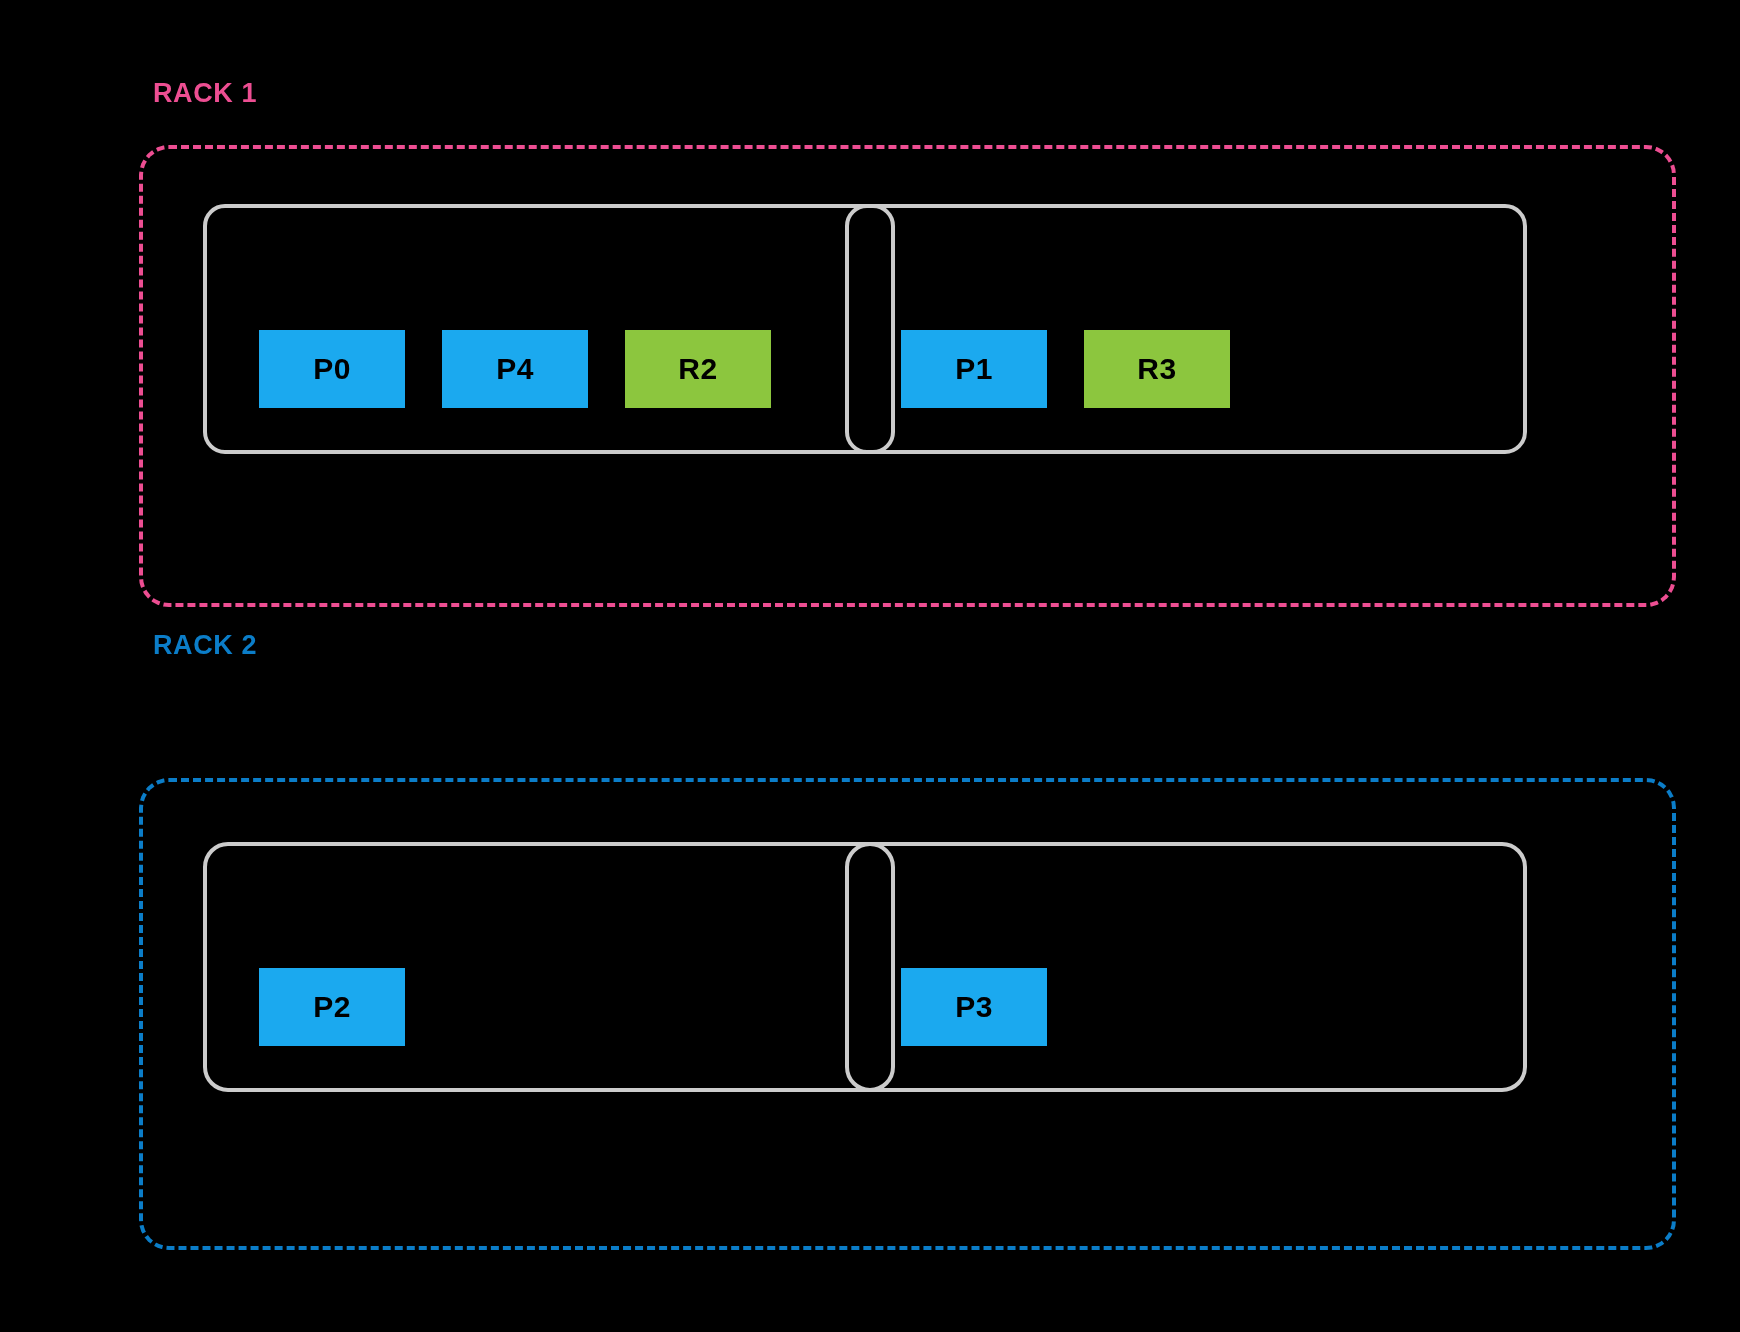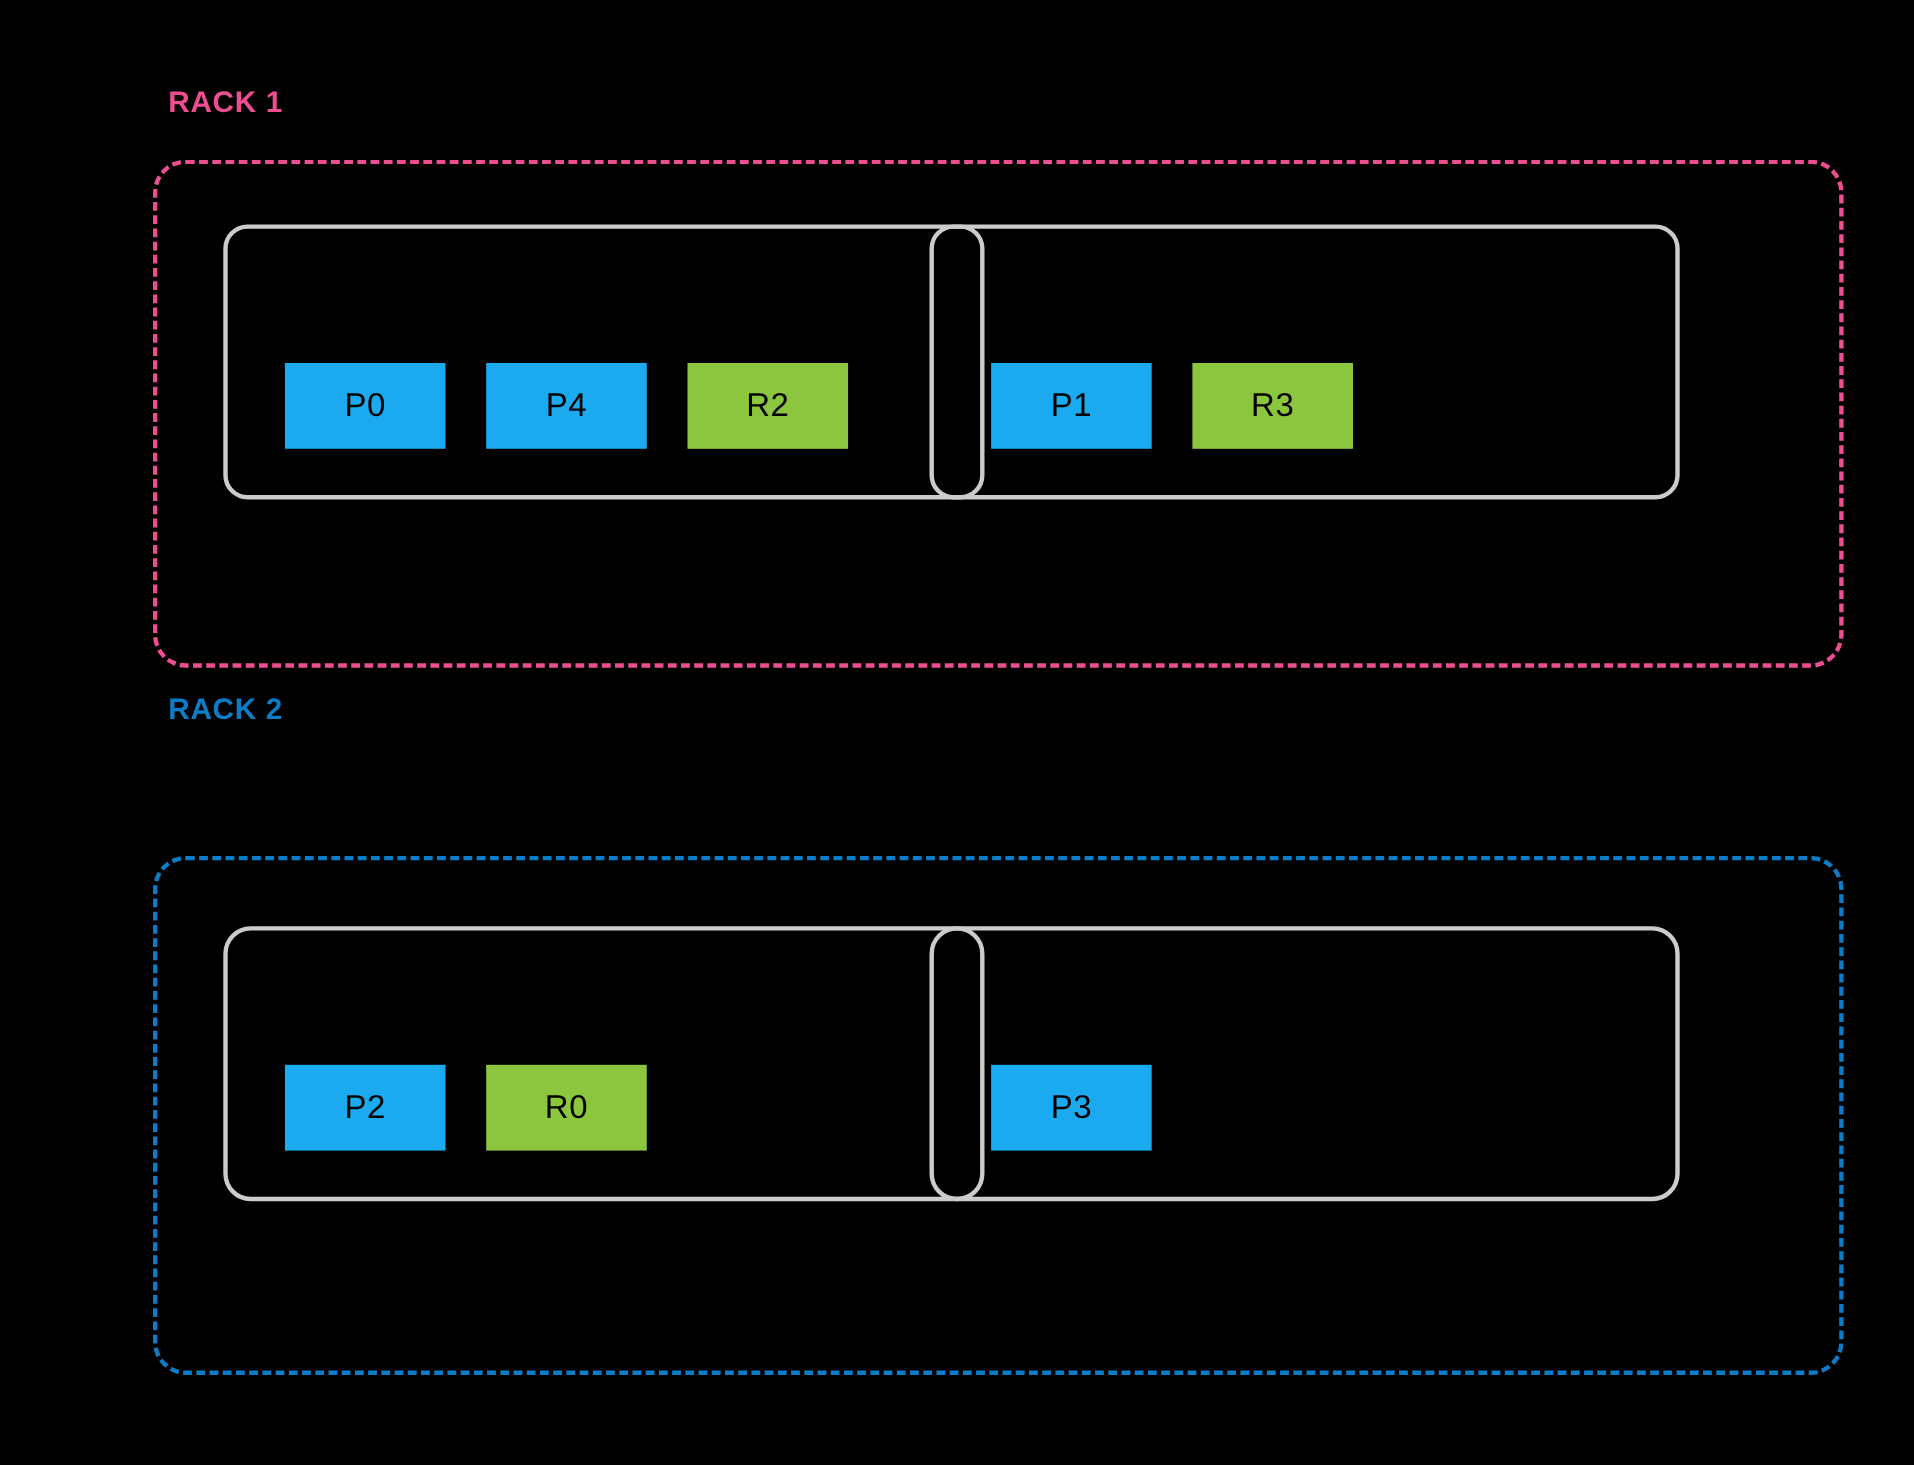--- a/index.html
+++ b/index.html
@@ -82,21 +82,21 @@
   }
 
   
   .chip {
     width: 146px;
     height: 78px;
     display: flex;
     align-items: center;
     justify-content: center;
     font-size: 30px;
-    font-weight: normal;
+    font-weight: bold;
     color: #000000;
     letter-spacing: 0.5px;
     box-sizing: border-box;
   }
   .chip.primary { background: #1BA9EF; }
   .chip.replica { background: #8CC63E; text-align: right; }
 </style>
 </head>
 <body>
 
@@ -123,21 +123,20 @@
 
   </div>
 
   <div class="rack-label rack2">RACK 2</div>
 
   <div class="rack-boundary rack2">
 
     <div class="host-group left">
       <div class="host-inner">
         <div class="chip primary">P2</div>
-        <div class="chip replica">R0</div>
       </div>
     </div>
 
     <div class="host-group right">
       <div class="host-inner">
         <div class="chip primary">P3</div>
       </div>
     </div>
 
   </div>

